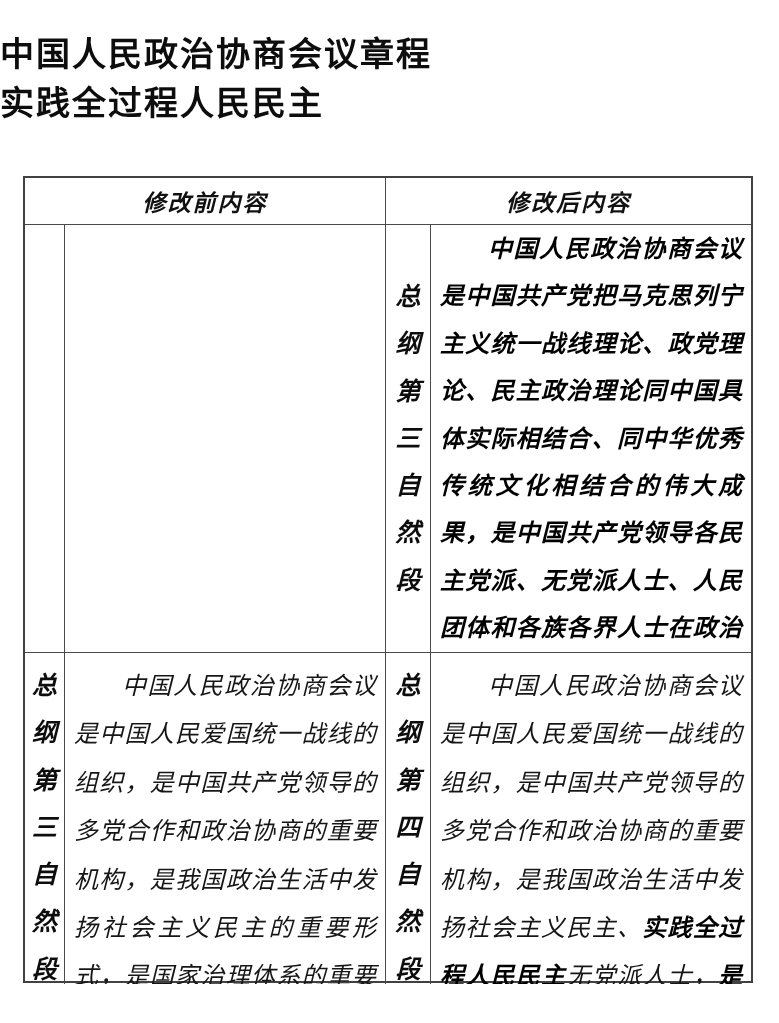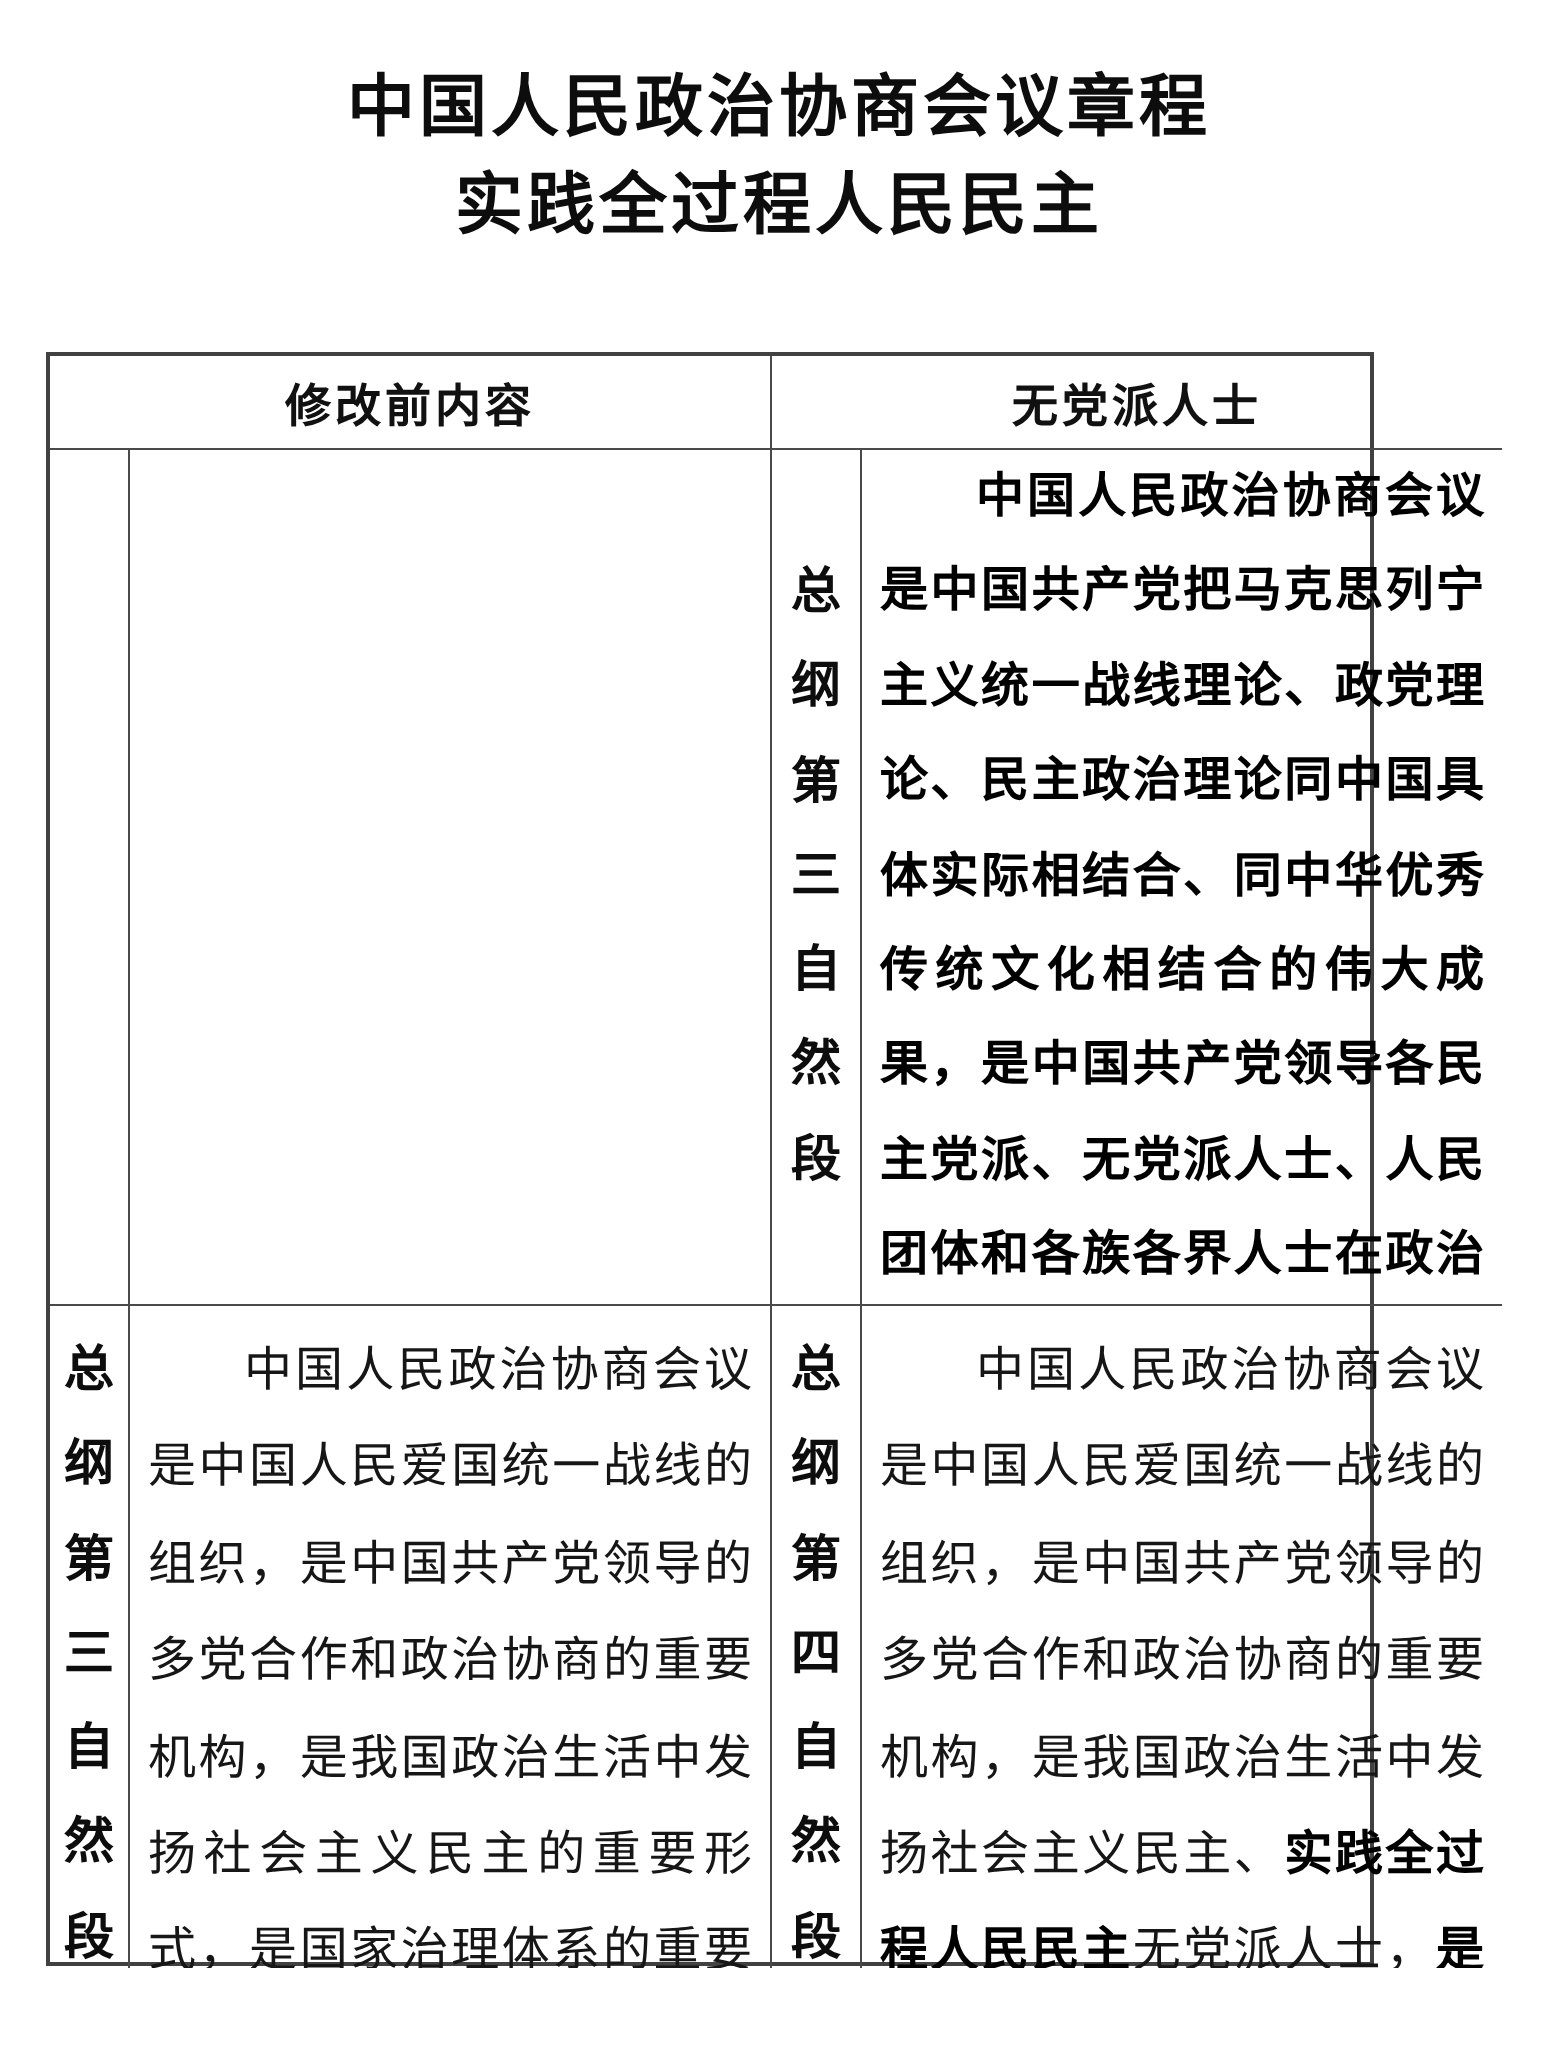--- a/index.html
+++ b/index.html
@@ -7,39 +7,40 @@
     width: 779px; height: 1023px;
     background: #ffffff;
     color: #0a0a0a;
     font-family: "Liberation Sans", sans-serif;
     overflow: hidden;
     position: relative;
   }
   
   .doc-title {
     margin-top: 30px;
-    text-align: center;
+    text-align: left;
     font-weight: bold;
     font-size: 34px;
     line-height: 49px;
     letter-spacing: 2px;
     color: #0d0d0d;
   }
   
   .cmp-table {
     position: absolute;
     left: 23px;
     top: 176px;
-    width: 664px;
+    width: 730px;
     height: 807px;
     border: 2px solid #414141;
     background: #ffffff;
     display: grid;
     grid-template-columns: 40px 321px 45px 320px;
     grid-template-rows: 47px 428px 331px;
+    font-style: italic;
   }
   .cell { overflow: hidden; }
   .b-r { border-right: 1px solid #4a4a4a; }
   .b-b { border-bottom: 1px solid #4a4a4a; }
   
   .hdr {
     grid-row: 1;
     display: flex;
     align-items: center;
     justify-content: center;
@@ -91,21 +92,21 @@
 <body>
 
 <div class="doc-title">
   <div>中国人民政治协商会议章程</div>
   <div>实践全过程人民民主</div>
 </div>
 
 <div class="cmp-table">
 
   <div class="cell hdr hdr-before b-r b-b">修改前内容</div>
-  <div class="cell hdr hdr-after b-b">无党派人士</div>
+  <div class="cell hdr hdr-after b-b">修改后内容</div>
 
   <div class="cell label-cell b-r b-b" style="grid-row:2; grid-column:1;"></div>
   <div class="cell content-cell b-r b-b" style="grid-row:2; grid-column:2;"></div>
   <div class="cell label-cell b-r b-b" style="grid-row:2; grid-column:3;">总
 纲
 第
 三
 自
 然
 段</div>

